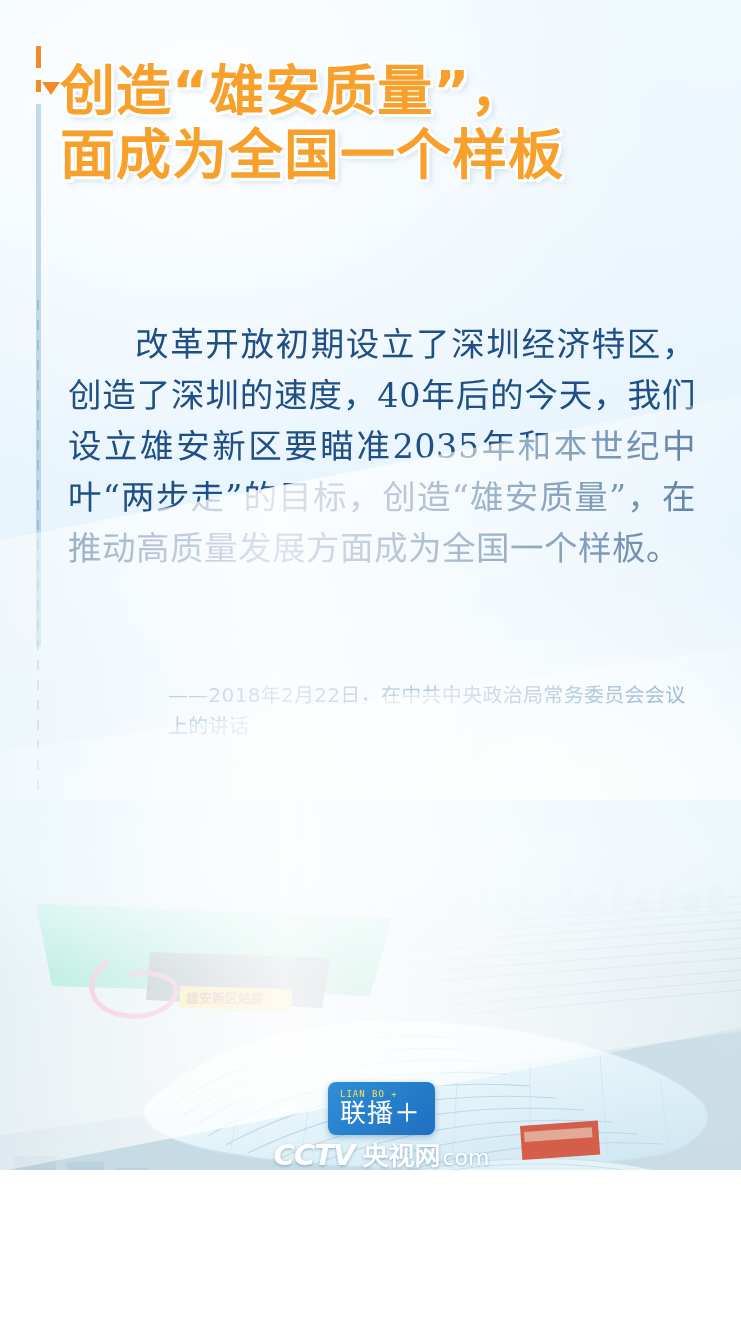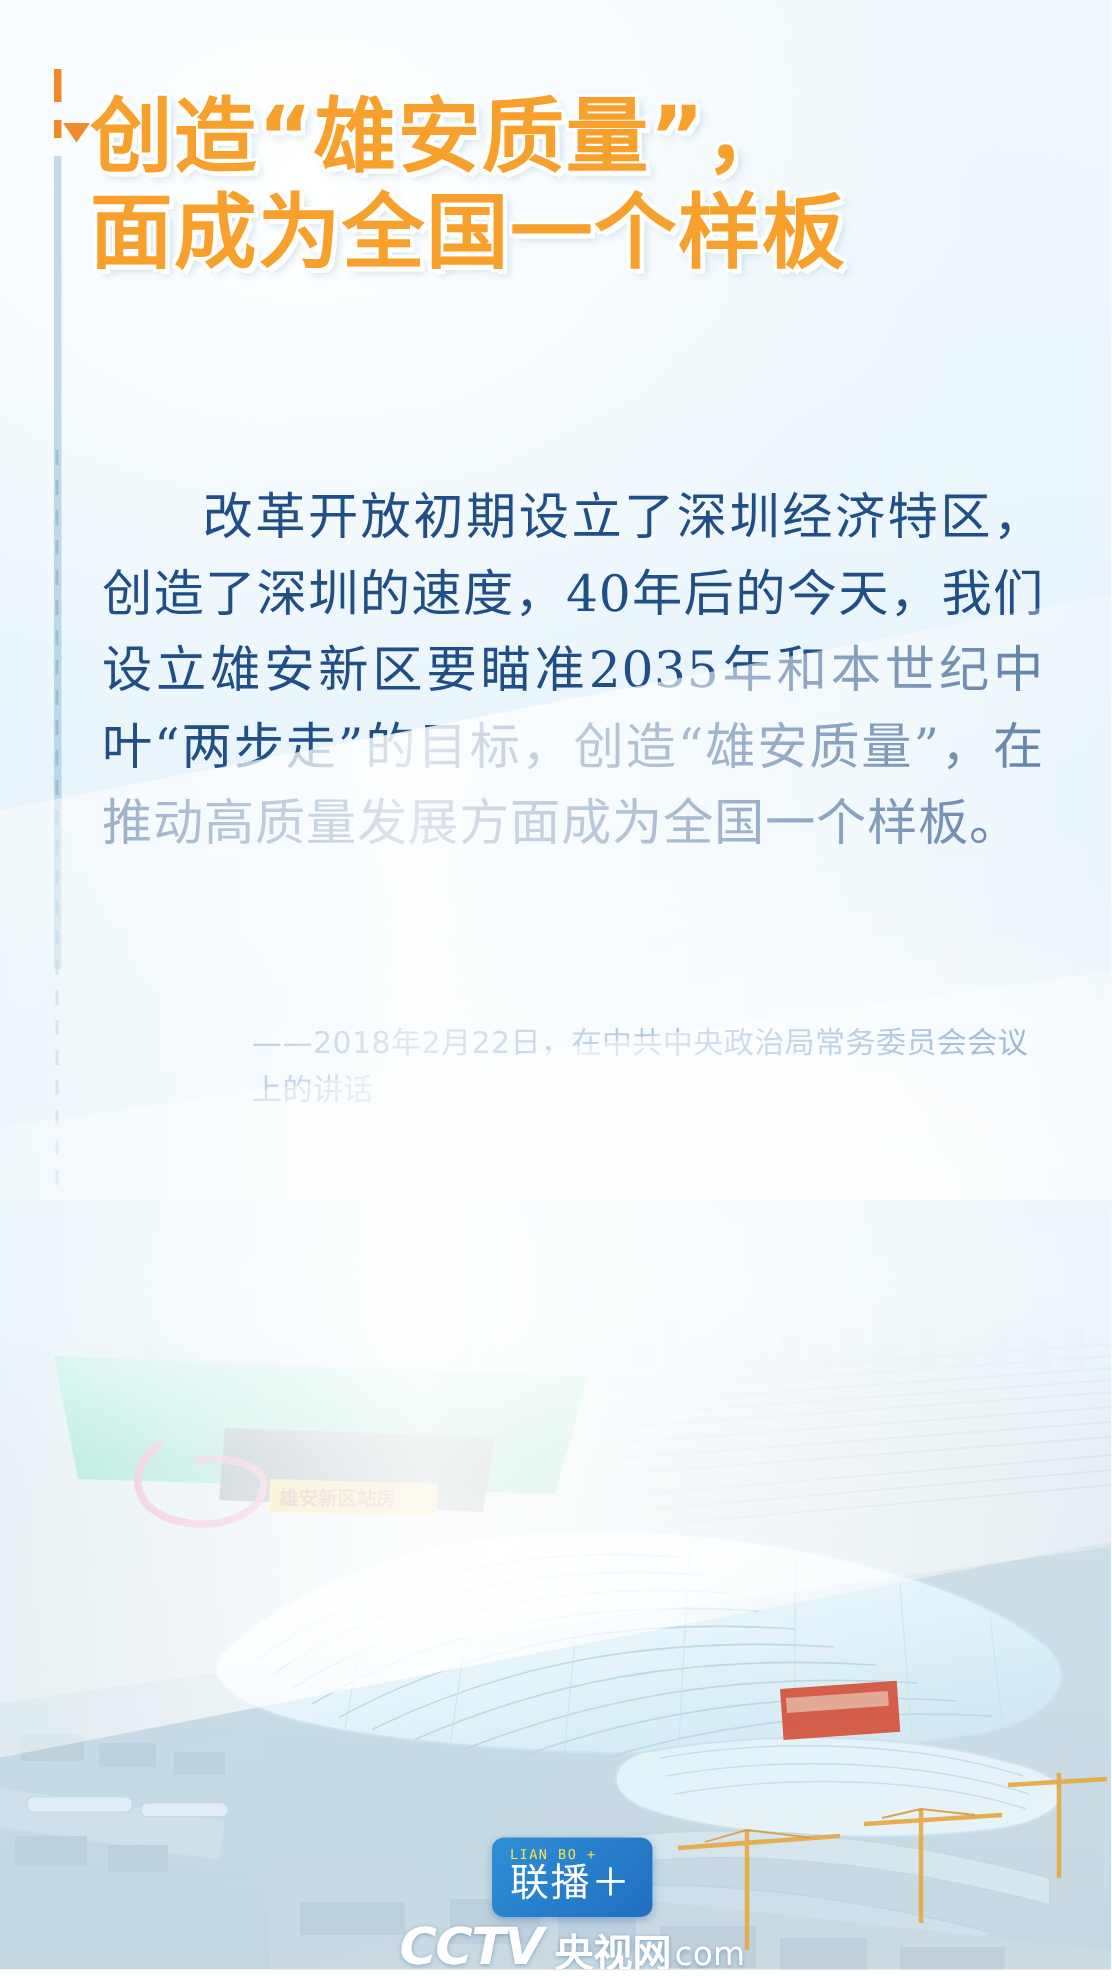--- a/index.html
+++ b/index.html
@@ -7,21 +7,21 @@
     padding: 0;
     background: #ffffff;
   }
   body {
     font-family: "Liberation Sans", sans-serif;
   }
 
   #poster {
     position: relative;
     width: 741px;
-    height: 1313px;
+    height: 1170px;
     overflow: hidden;
     background: linear-gradient(175deg, #f4fbfe 0%, #eaf6fd 28%, #e2f2fb 48%, #dff0fa 62%, #e9f6fc 78%, #f2fbfd 100%);
   }
 
   
   .bg-wash-a {
     position: absolute;
     left: -180px; top: -240px;
     width: 1100px; height: 900px;
     background: radial-gradient(ellipse at 35% 40%, rgba(255,255,255,0.95) 0%, rgba(237,247,253,0.55) 45%, rgba(224,241,251,0) 72%);
@@ -219,21 +219,21 @@
     margin: 0 20px 0 22px;
   }
   .cctv {
     display: flex;
     align-items: flex-end;
   }
   .cctv-mark {
     font-family: "DejaVu Sans", sans-serif;
     font-weight: 700;
     font-style: italic;
-    font-size: 34px;
+    font-size: 29px;
     color: #ffffff;
     letter-spacing: -1px;
     text-shadow: 0 1px 3px rgba(40,100,150,0.45);
   }
   .cctv-cn {
     font-family: "DejaVu Sans", sans-serif;
     font-weight: 700;
     font-size: 26px;
     color: #ffffff;
     margin-left: 8px;

